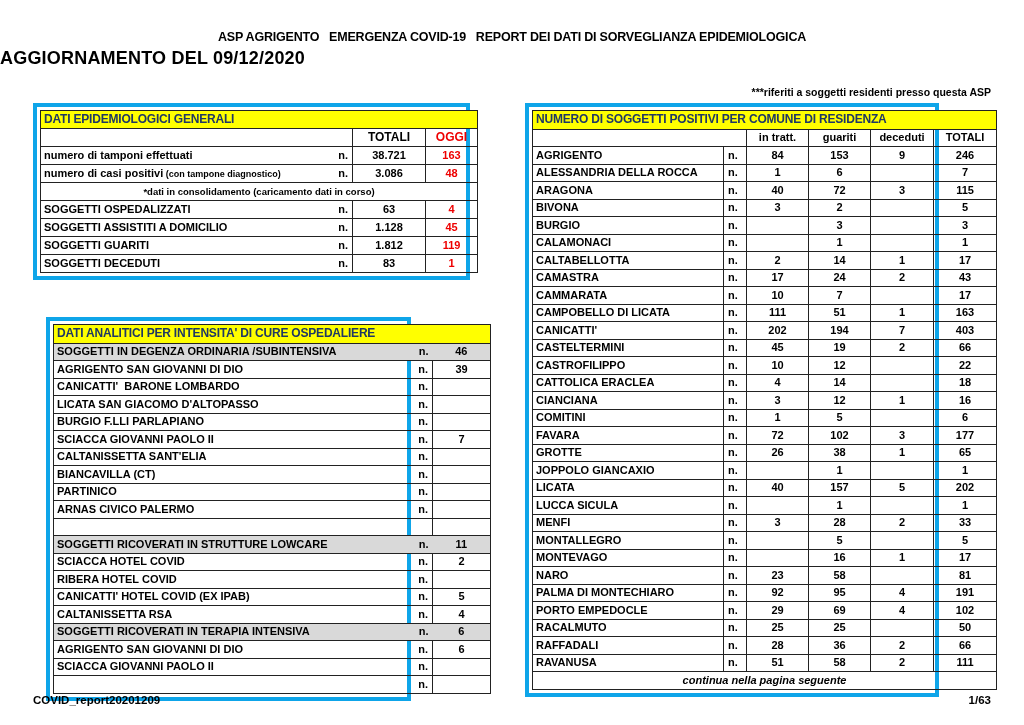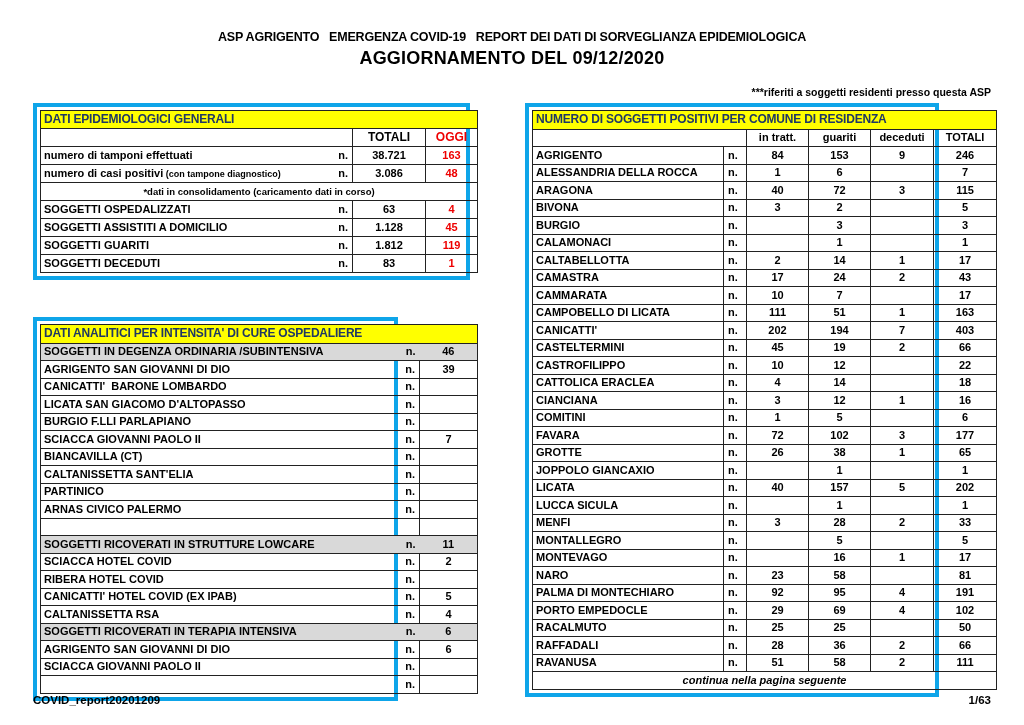--- a/index.html
+++ b/index.html
@@ -6,32 +6,32 @@
   body {
     width:1024px; height:725px; background:#ffffff; position:relative;
     font-family:"Liberation Sans", sans-serif; font-weight:bold; color:#000;
     overflow:hidden;
   }
   .hdr-line {
     position:absolute; top:30px; left:0; width:1024px; text-align:center;
     font-size:12.5px; letter-spacing:-0.2px; white-space:pre;
   }
   .page-title {
-    position:absolute; top:48px; left:0; width:1024px; text-align:center;
+    position:absolute; top:48px; left:0; width:1024px; text-align:left;
     font-size:18px; letter-spacing:0.2px; white-space:pre;
   }
   .note-right {
     position:absolute; top:86px; right:33px; font-size:10.5px; white-space:pre;
   }
   .tblwrap {
     position:absolute; background:#fff; border:4px solid #0ea5e9; padding:3px;
     box-sizing:border-box;
   }
   #wrap-general  { left:33px;  top:103px; width:437px; }
-  #wrap-hospital { left:33px;  top:317px; width:365px; }
+  #wrap-hospital { left:46px;  top:317px; width:365px; }
   #wrap-comuni   { left:525px; top:103px; width:414px; }
 
   table { border-collapse:collapse; width:100%; table-layout:fixed; }
   td {
     border:1px solid #222; font-size:11px; line-height:15px; height:16.5px;
     padding:0 3px; overflow:hidden; white-space:pre; box-sizing:content-box;
   }
   #t-general td { height:17px; }
 
   .ttl td {
@@ -166,26 +166,26 @@
           <td class="lbl">BURGIO F.LLI PARLAPIANO</td>
           <td class="ncol">n.</td>
           <td class="num"></td>
         </tr>
         <tr class="row-row">
           <td class="lbl">SCIACCA GIOVANNI PAOLO II</td>
           <td class="ncol">n.</td>
           <td class="num">7</td>
         </tr>
         <tr class="row-row">
+          <td class="lbl">CALTANISSETTA SANT'ELIA</td>
+          <td class="ncol">n.</td>
+          <td class="num"></td>
+        </tr>
+        <tr class="row-row">
           <td class="lbl">BIANCAVILLA (CT)</td>
-          <td class="ncol">n.</td>
-          <td class="num"></td>
-        </tr>
-        <tr class="row-row">
-          <td class="lbl">CALTANISSETTA SANT'ELIA</td>
           <td class="ncol">n.</td>
           <td class="num"></td>
         </tr>
         <tr class="row-row">
           <td class="lbl">PARTINICO</td>
           <td class="ncol">n.</td>
           <td class="num"></td>
         </tr>
         <tr class="row-row">
           <td class="lbl">ARNAS CIVICO PALERMO</td>

